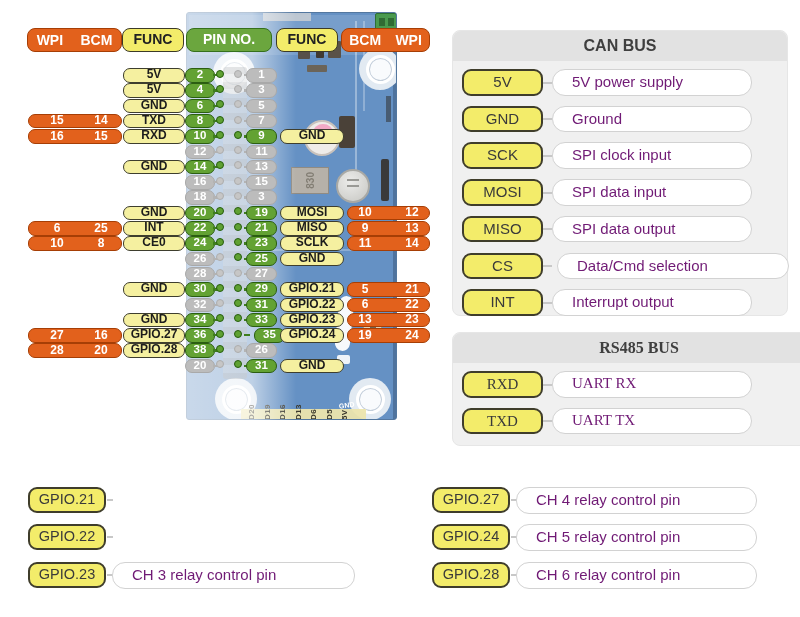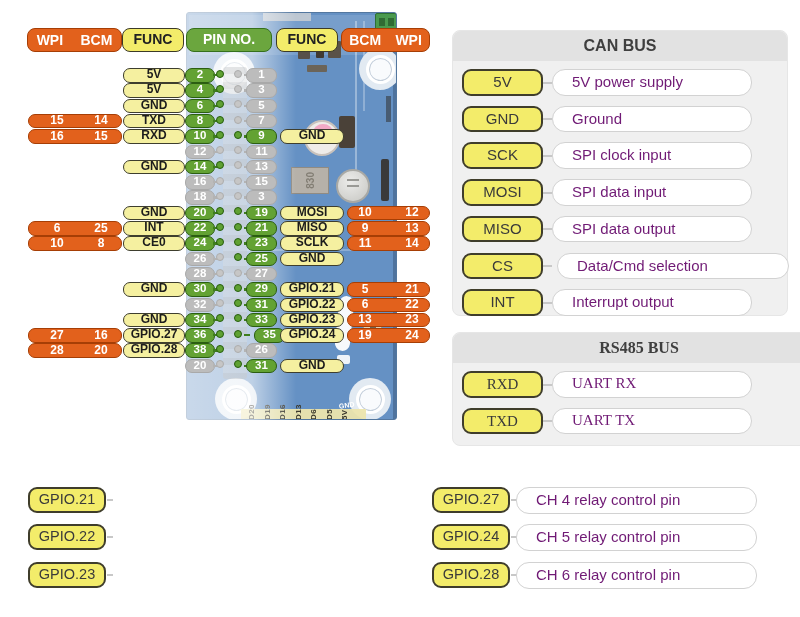--- a/index.html
+++ b/index.html
@@ -383,20 +383,21 @@
       </div>
   </div>
 
   <div class="abs" style="left:28px;top:487px;width:340px;height:120px;">
       <div class="abs ylabel" style="left: 0px; top: 0px; width: 78px; height: 26px; line-height: 21.5px; font-size: 14.5px;">GPIO.21</div>
       <div class="abs conn" style="left: 79px; top: 12px; width: 6px; height: 2px;"></div>
       <div class="abs ylabel" style="left: 0px; top: 37.3px; width: 78px; height: 26px; line-height: 21.5px; font-size: 14.5px;">GPIO.22</div>
       <div class="abs conn" style="left: 79px; top: 49.3px; width: 6px; height: 2px;"></div>
       <div class="abs ylabel" style="left: 0px; top: 74.6px; width: 78px; height: 26px; line-height: 21.5px; font-size: 14.5px;">GPIO.23</div>
       <div class="abs conn" style="left: 79px; top: 86.6px; width: 6px; height: 2px;"></div>
+      <div class="abs wbox" style="left: 84px; top: 74.6px; width: 243px; height: 27px;">CH 3 relay control pin</div>
     </div>
   <div class="abs" style="left:432px;top:487px;width:340px;height:120px;">
       <div class="abs ylabel" style="left: 0px; top: 0px; width: 78px; height: 26px; line-height: 21.5px; font-size: 14.5px;">GPIO.27</div>
       <div class="abs conn" style="left: 79px; top: 12px; width: 6px; height: 2px;"></div>
       <div class="abs wbox" style="left: 84px; top: 0px; width: 241px; height: 27px;">CH 4 relay control pin</div>
       <div class="abs ylabel" style="left: 0px; top: 37.3px; width: 78px; height: 26px; line-height: 21.5px; font-size: 14.5px;">GPIO.24</div>
       <div class="abs conn" style="left: 79px; top: 49.3px; width: 6px; height: 2px;"></div>
       <div class="abs wbox" style="left: 84px; top: 37.3px; width: 241px; height: 27px;">CH 5 relay control pin</div>
       <div class="abs ylabel" style="left: 0px; top: 74.6px; width: 78px; height: 26px; line-height: 21.5px; font-size: 14.5px;">GPIO.28</div>
       <div class="abs conn" style="left: 79px; top: 86.6px; width: 6px; height: 2px;"></div>

